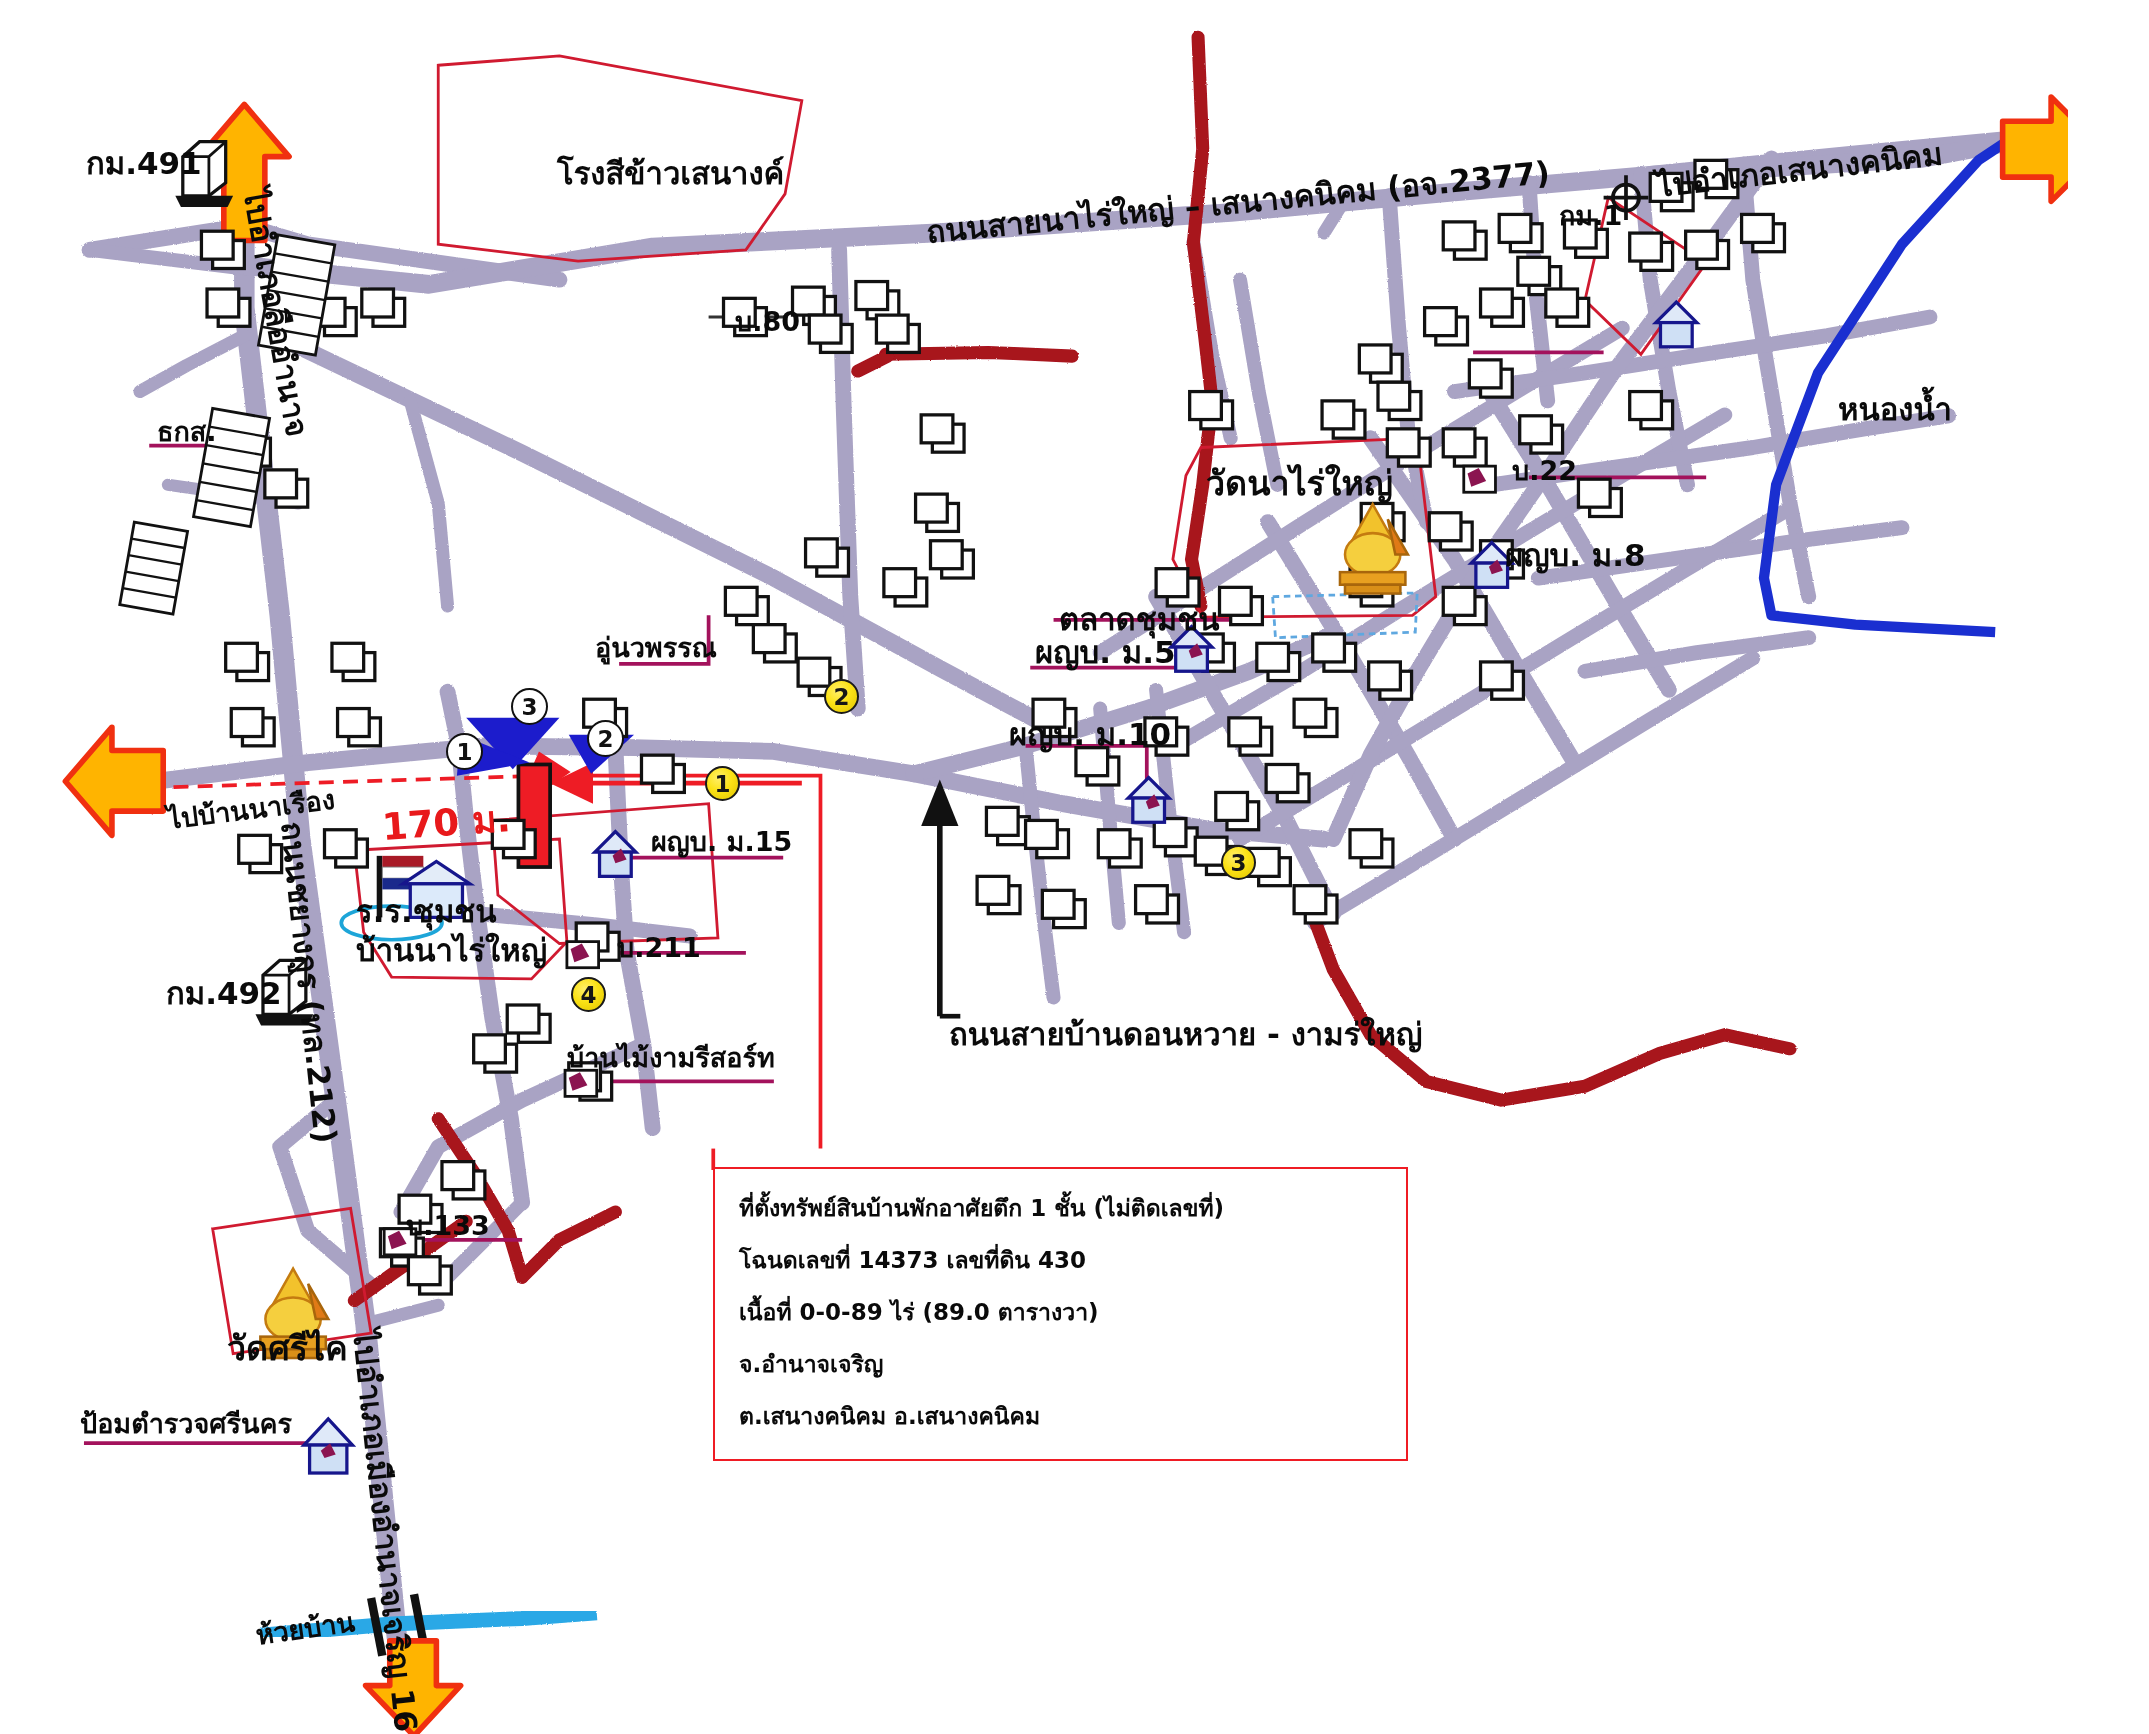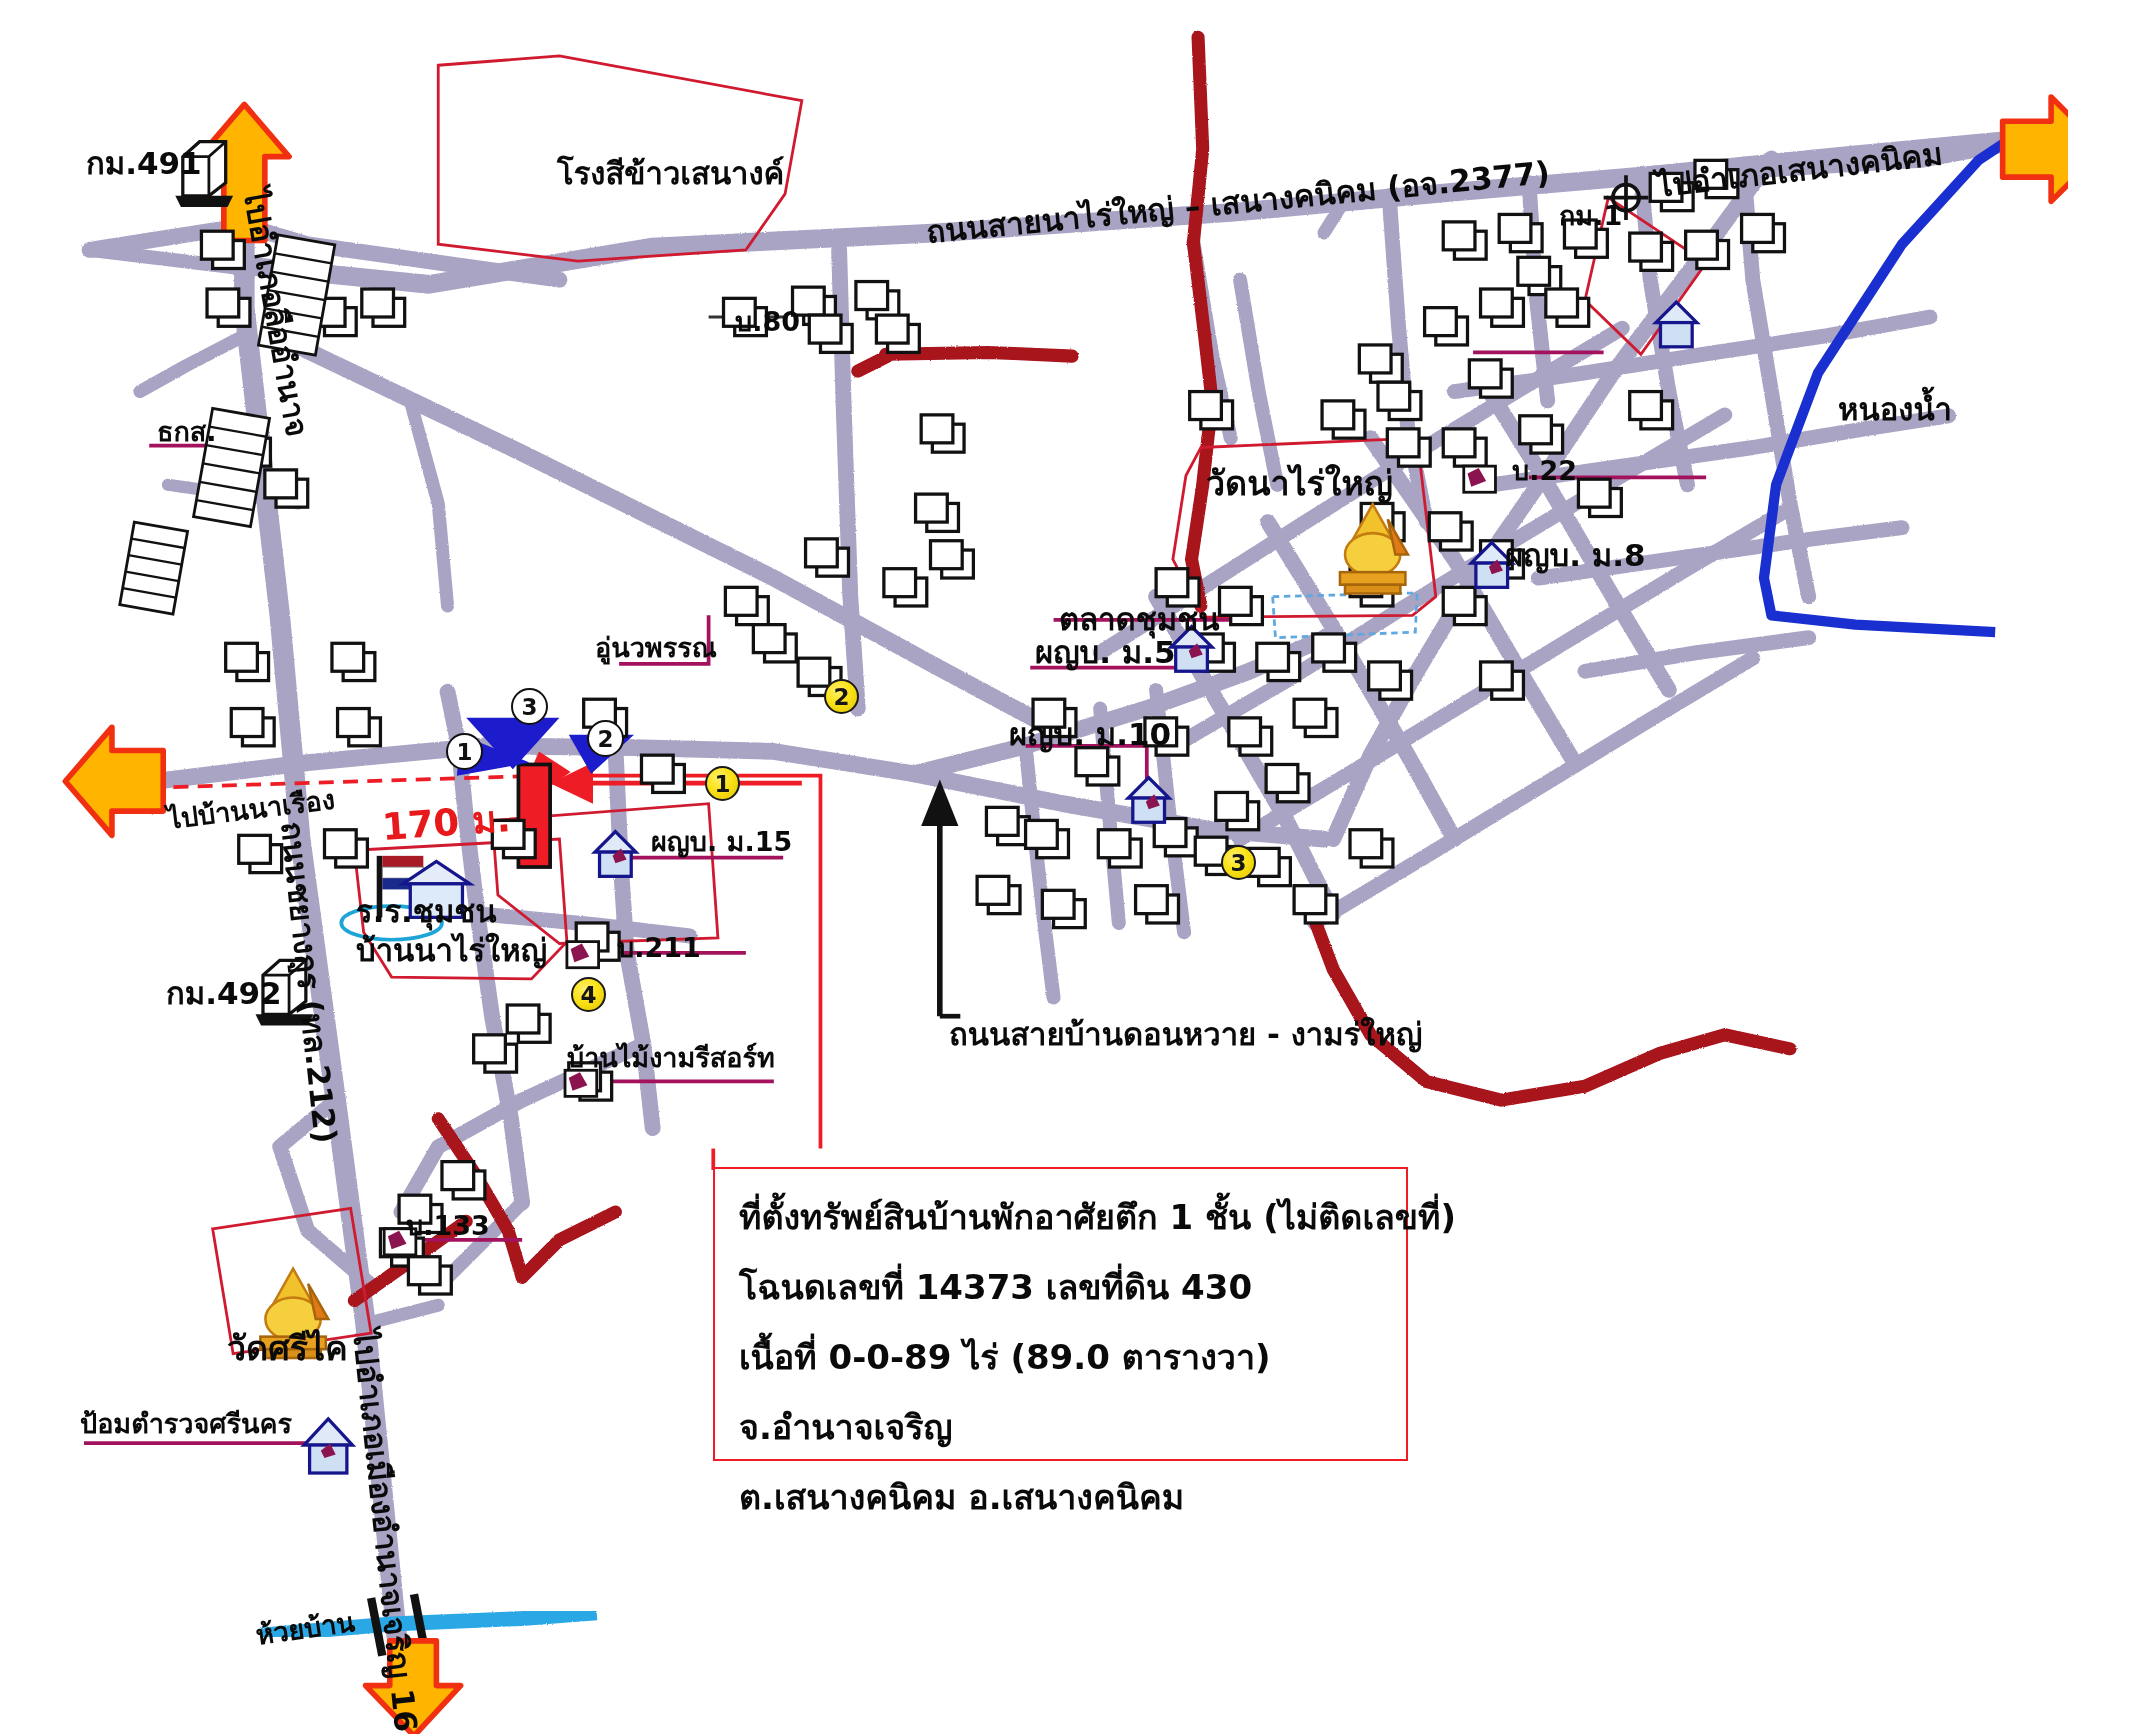--- a/index.html
+++ b/index.html
@@ -9,21 +9,21 @@
   .lbl{position:absolute;font-weight:bold;color:#0a0a0a;white-space:nowrap;
        font-family:"DejaVu Sans","Liberation Sans",sans-serif;line-height:1.05;}
   .lbl-md{font-size:27px;}
   .lbl-lg{font-size:31px;}
   .lbl-xl{font-size:34px;}
   .rot{transform-origin:left top;}
   .meas{position:absolute;color:#e8191b;font-weight:bold;font-size:37px;
         font-family:"DejaVu Sans","Liberation Sans",sans-serif;}
   .info-box{position:absolute;border:2.8px solid #ef1c24;background:#fff;
             padding:20.5px 24px 24px 24px;box-sizing:border-box;}
-  .info-line{font-weight:bold;font-size:34px;color:#0a0a0a;margin:0 0 16px 0;
+  .info-line{font-weight:bold;font-size:23px;color:#0a0a0a;margin:0 0 16px 0;
              font-family:"DejaVu Sans","Liberation Sans",sans-serif;white-space:nowrap;}
   .info-line:last-child{margin-bottom:0;}
   .ycirc{position:absolute;width:35px;height:35px;border-radius:50%;
          background:radial-gradient(circle at 38% 32%,#ffef6a 0%,#fbe216 45%,#e0c400 100%);
          border:2.8px solid #1a1a1a;box-sizing:border-box;color:#161616;font-weight:bold;
          font-size:23px;display:flex;align-items:center;justify-content:center;
          font-family:"DejaVu Sans","Liberation Sans",sans-serif;}
   .wcirc{position:absolute;width:37px;height:37px;border-radius:50%;background:#fff;
          border:2.8px solid #111;box-sizing:border-box;color:#111;font-weight:bold;font-size:23px;
          display:flex;align-items:center;justify-content:center;

